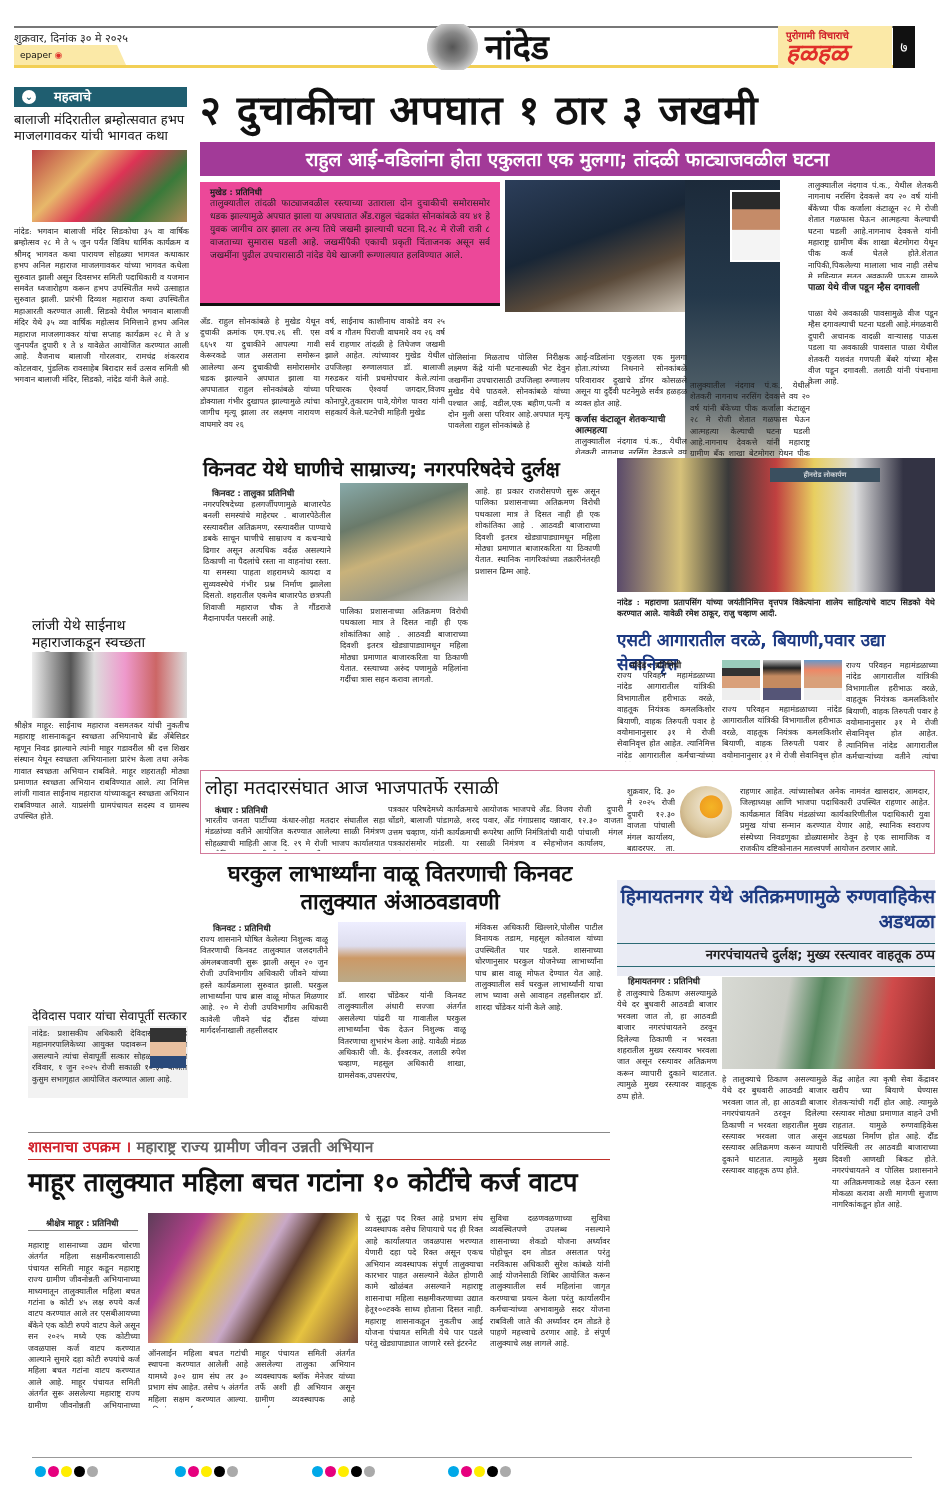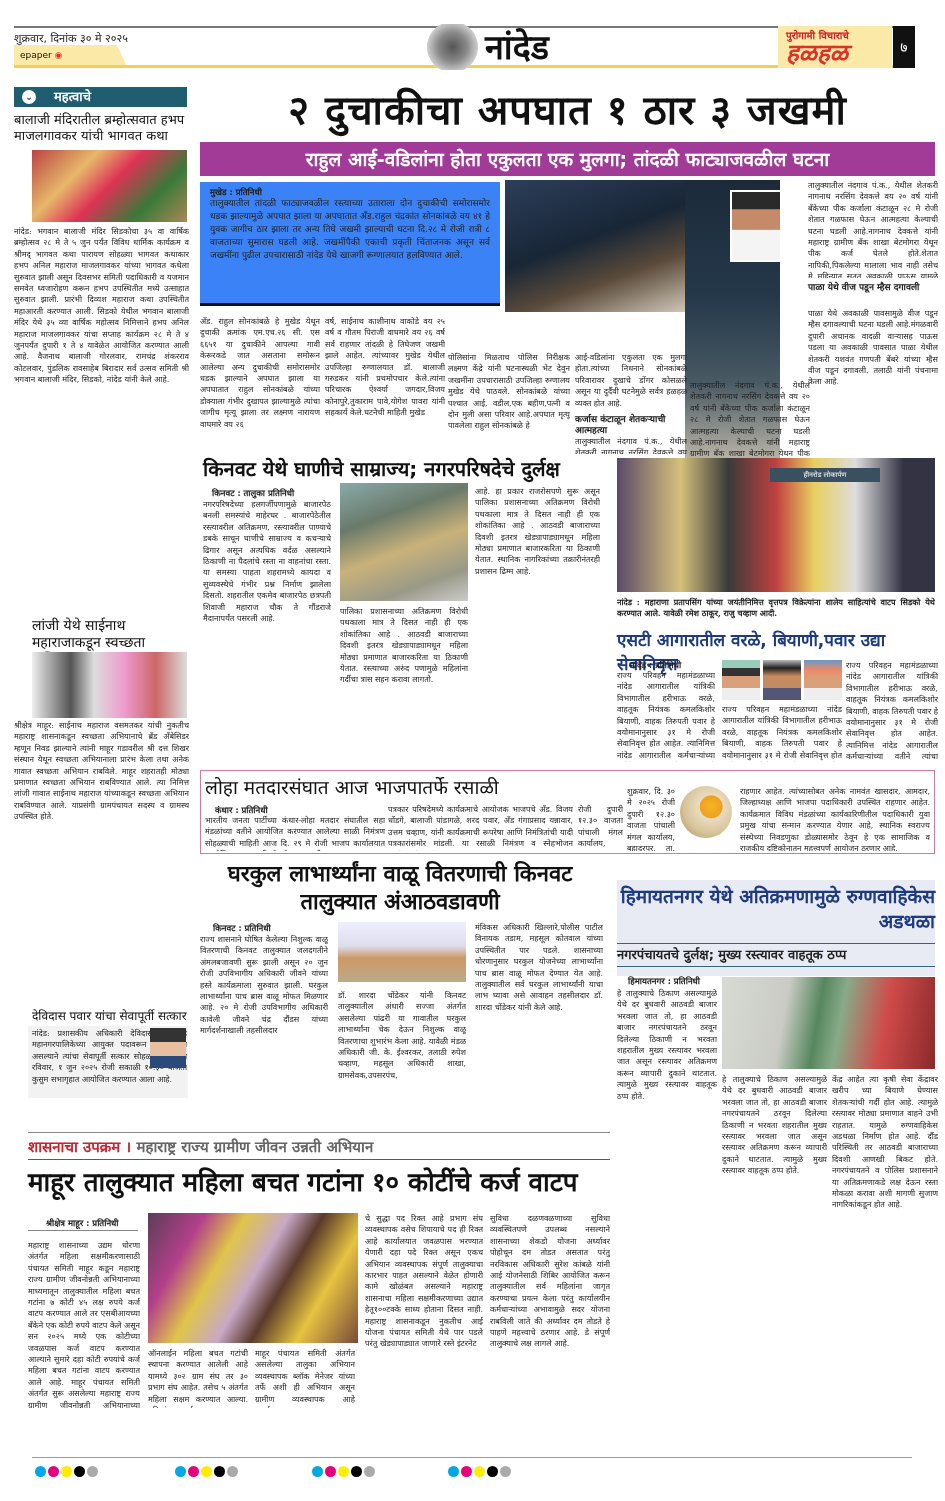--- a/index.html
+++ b/index.html
@@ -16,23 +16,23 @@
 .brand{left:778px;top:26px;width:114px;height:42px;background:#fbe9a7}
 .brand .tag{position:absolute;left:8px;top:2px;font-size:10px;color:#d0202a;font-weight:bold}
 .brand .name{position:absolute;left:8px;top:13px;font-size:24px;color:#e0302a;font-weight:bold;font-style:italic;line-height:28px}
 .pageno{left:893px;top:26px;width:22px;height:42px;background:#111;color:#fff;font-size:14px;line-height:42px;text-align:center}
 
 .mahatva{left:14px;top:87px;width:173px;height:20px;background:#1f5e70;color:#fff;font-size:13px;font-weight:bold;line-height:20px;padding-left:40px}
 .mahatva .chev{position:absolute;left:8px;top:3px;width:14px;height:14px;border-radius:50%;background:#fff;color:#1f5e70;font-size:10px;line-height:14px;text-align:center}
 .lhead{font-size:13px;font-weight:normal;line-height:16px;color:#111}
 .photo{background:linear-gradient(135deg,#8a6a5a,#c9a46f 40%,#5a7a4e 70%,#333)}
 
-.bighead{left:200px;top:86px;width:735px;font-size:40px;font-weight:bold;line-height:48px;text-align:center;letter-spacing:1px}
+.bighead{left:200px;top:86px;width:735px;font-size:40px;font-weight:bold;line-height:48px;letter-spacing:1px}
 .subband{left:200px;top:142px;width:735px;height:34px;background:#a23a98;color:#fff;font-size:19px;font-weight:bold;line-height:34px;text-align:center}
-.leadbox{left:200px;top:182px;width:300px;height:124px;background:#3b82f6;border-bottom:3px solid #111;padding:4px 10px}
+.leadbox{left:200px;top:182px;width:300px;height:124px;background:#ec4899;border-bottom:3px solid #111;padding:4px 10px}
 .hd2{font-size:20px;font-weight:bold;line-height:26px;color:#111}
 .byline{font-family:"DejaVu Serif",serif;font-size:8.5px;font-weight:bold;color:#222}
 .pinkbox{border:1.5px solid #d27a9a}
 .bluehead{color:#1d3a82;font-weight:bold}
 .rule{height:1px;background:#888}
 .footer-dots span{display:inline-block;width:11px;height:11px;border-radius:50%;margin-right:2px}
 </style>
 </head>
 <body>
 
@@ -121,21 +121,21 @@
 
 <div class="abs" style="left:200px;top:860px;width:400px;font-size:22px;font-weight:bold;line-height:28px;text-align:center;color:#111">घरकुल लाभार्थ्यांना वाळू वितरणाची किनवट तालुक्यात अंआठवडावणी</div>
 <div class="abs byline" style="left:213px;top:922px">किनवट : प्रतिनिधी</div>
 <div class="abs txt" style="left:200px;top:934px;width:128px;height:186px">राज्य शासनाने घोषित केलेल्या निशुल्क वाळू वितरणाची किनवट तालुक्यात जलदगतीने अंमलबजावणी सुरू झाली असून २० जुन रोजी उपविभागीय अधिकारी जीवने यांच्या हस्ते कार्यक्रमाला सुरुवात झाली. घरकुल लाभार्थ्यांना पाच ब्रास वाळू मोफत मिळणार आहे. २० मे रोजी उपविभागीय अधिकारी कावेली जीवने चंद्र दौंडस यांच्या मार्गदर्शनाखाली तहसीलदार</div>
 <div class="abs" style="left:338px;top:922px;width:128px;height:60px;background:linear-gradient(180deg,#eef 0,#dde 40%,#c96 60%,#ba8 100%)"></div>
 <div class="abs txt" style="left:338px;top:990px;width:128px;height:130px">डॉ. शारदा चोंडेकर यांनी किनवट तालुक्यातील अंधारी सज्जा अंतर्गत असलेल्या पांढरी या गावातील घरकुल लाभार्थ्यांना चेक देऊन निशुल्क वाळू वितरणाचा शुभारंभ केला आहे. यावेळी मंडळ अधिकारी जी. के. ईश्वरकर, तलाठी रुपेश चव्हाण, महसूल अधिकारी शाखा, ग्रामसेवक,उपसरपंच,</div>
 <div class="abs txt" style="left:475px;top:922px;width:128px;height:198px">मंविकस अधिकारी खिल्लारे,पोलीस पाटील विनायक तडाम, महसूल कोतवाल यांच्या उपस्थितीत पार पडले. शासनाच्या धोरणानुसार घरकुल योजनेच्या लाभार्थ्यांना पाच ब्रास वाळू मोफत देण्यात येत आहे. तालुक्यातील सर्व घरकुल लाभार्थ्यांनी याचा लाभ घ्यावा असे आवाहन तहसीलदार डॉ. शारदा चोंडेकर यांनी केले आहे.</div>
 
 <div class="abs" style="left:617px;top:880px;width:318px;height:96px;background:#e9ebf4"></div>
 <div class="abs bluehead" style="left:617px;top:884px;width:318px;font-size:19px;line-height:25px;text-align:right">हिमायतनगर येथे अतिक्रमणामुळे रुग्णवाहिकेस अडथळा</div>
-<div class="abs" style="left:617px;top:943px;width:318px;height:24px;border-top:1.5px solid #2b6a74;border-bottom:1.5px solid #2b6a74;font-size:13px;font-weight:bold;line-height:22px;text-align:left;color:#222">नगरपंचायतचे दुर्लक्ष; मुख्य रस्त्यावर वाहतूक ठप्प</div>
+<div class="abs" style="left:617px;top:943px;width:318px;height:24px;border-top:1.5px solid #2b6a74;border-bottom:1.5px solid #2b6a74;font-size:13px;font-weight:bold;line-height:22px;text-align:right;color:#222">नगरपंचायतचे दुर्लक्ष; मुख्य रस्त्यावर वाहतूक ठप्प</div>
 <div class="abs byline" style="left:628px;top:975px">हिमायतनगर : प्रतिनिधी</div>
 <div class="abs txt" style="left:617px;top:988px;width:100px;height:420px">हे तालुक्याचे ठिकाण असल्यामुळे येथे दर बुधवारी आठवडी बाजार भरवला जात तो, हा आठवडी बाजार नगरपंचायतने ठरवून दिलेल्या ठिकाणी न भरवता शहरातील मुख्य रस्त्यावर भरवला जात असून रस्त्यावर अतिक्रमण करून व्यापारी दुकाने थाटतात. त्यामुळे मुख्य रस्त्यावर वाहतूक ठप्प होते.</div>
 <div class="abs" style="left:722px;top:977px;width:213px;height:92px;background:linear-gradient(100deg,#d8dad4 0,#c9cbc4 30%,#56875e 45%,#8a8 55%,#d04a4a 75%,#8a2a2a 100%)"></div>
 <div class="abs txt" style="left:722px;top:1074px;width:105px;height:334px">हे तालुक्याचे ठिकाण असल्यामुळे येथे दर बुधवारी आठवडी बाजार भरवला जात तो, हा आठवडी बाजार नगरपंचायतने ठरवून दिलेल्या ठिकाणी न भरवता शहरातील मुख्य रस्त्यावर भरवला जात असून रस्त्यावर अतिक्रमण करून व्यापारी दुकाने थाटतात. त्यामुळे मुख्य रस्त्यावर वाहतूक ठप्प होते.</div>
 <div class="abs txt" style="left:832px;top:1074px;width:106px;height:334px">केंद्र आहेत त्या कृषी सेवा केंद्रावर खरीप च्या बियाणे घेण्यास शेतकऱ्यांची गर्दी होत आहे. त्यामुळे रस्त्यावर मोठ्या प्रमाणात वाहने उभी राहतात. यामुळे रुग्णवाहिकेस अडथळा निर्माण होत आहे. दौंड परिस्थिती तर आठवडी बाजाराच्या दिवशी आणखी बिकट होते. नगरपंचायतने व पोलिस प्रशासनाने या अतिक्रमणाकडे लक्ष देऊन रस्ता मोकळा करावा अशी मागणी सुजाण नागरिकांकडून होत आहे.</div>
 
 <div class="abs rule" style="left:28px;top:1132px;width:582px"></div>
 <div class="abs" style="left:28px;top:1137px;width:582px;font-size:15px;font-weight:bold;line-height:20px;border-bottom:1.5px solid #c0302a;padding-bottom:2px">
   <span style="color:#d0202a">शासनाचा उपक्रम</span>
   <span style="color:#d0202a"> ।</span>

